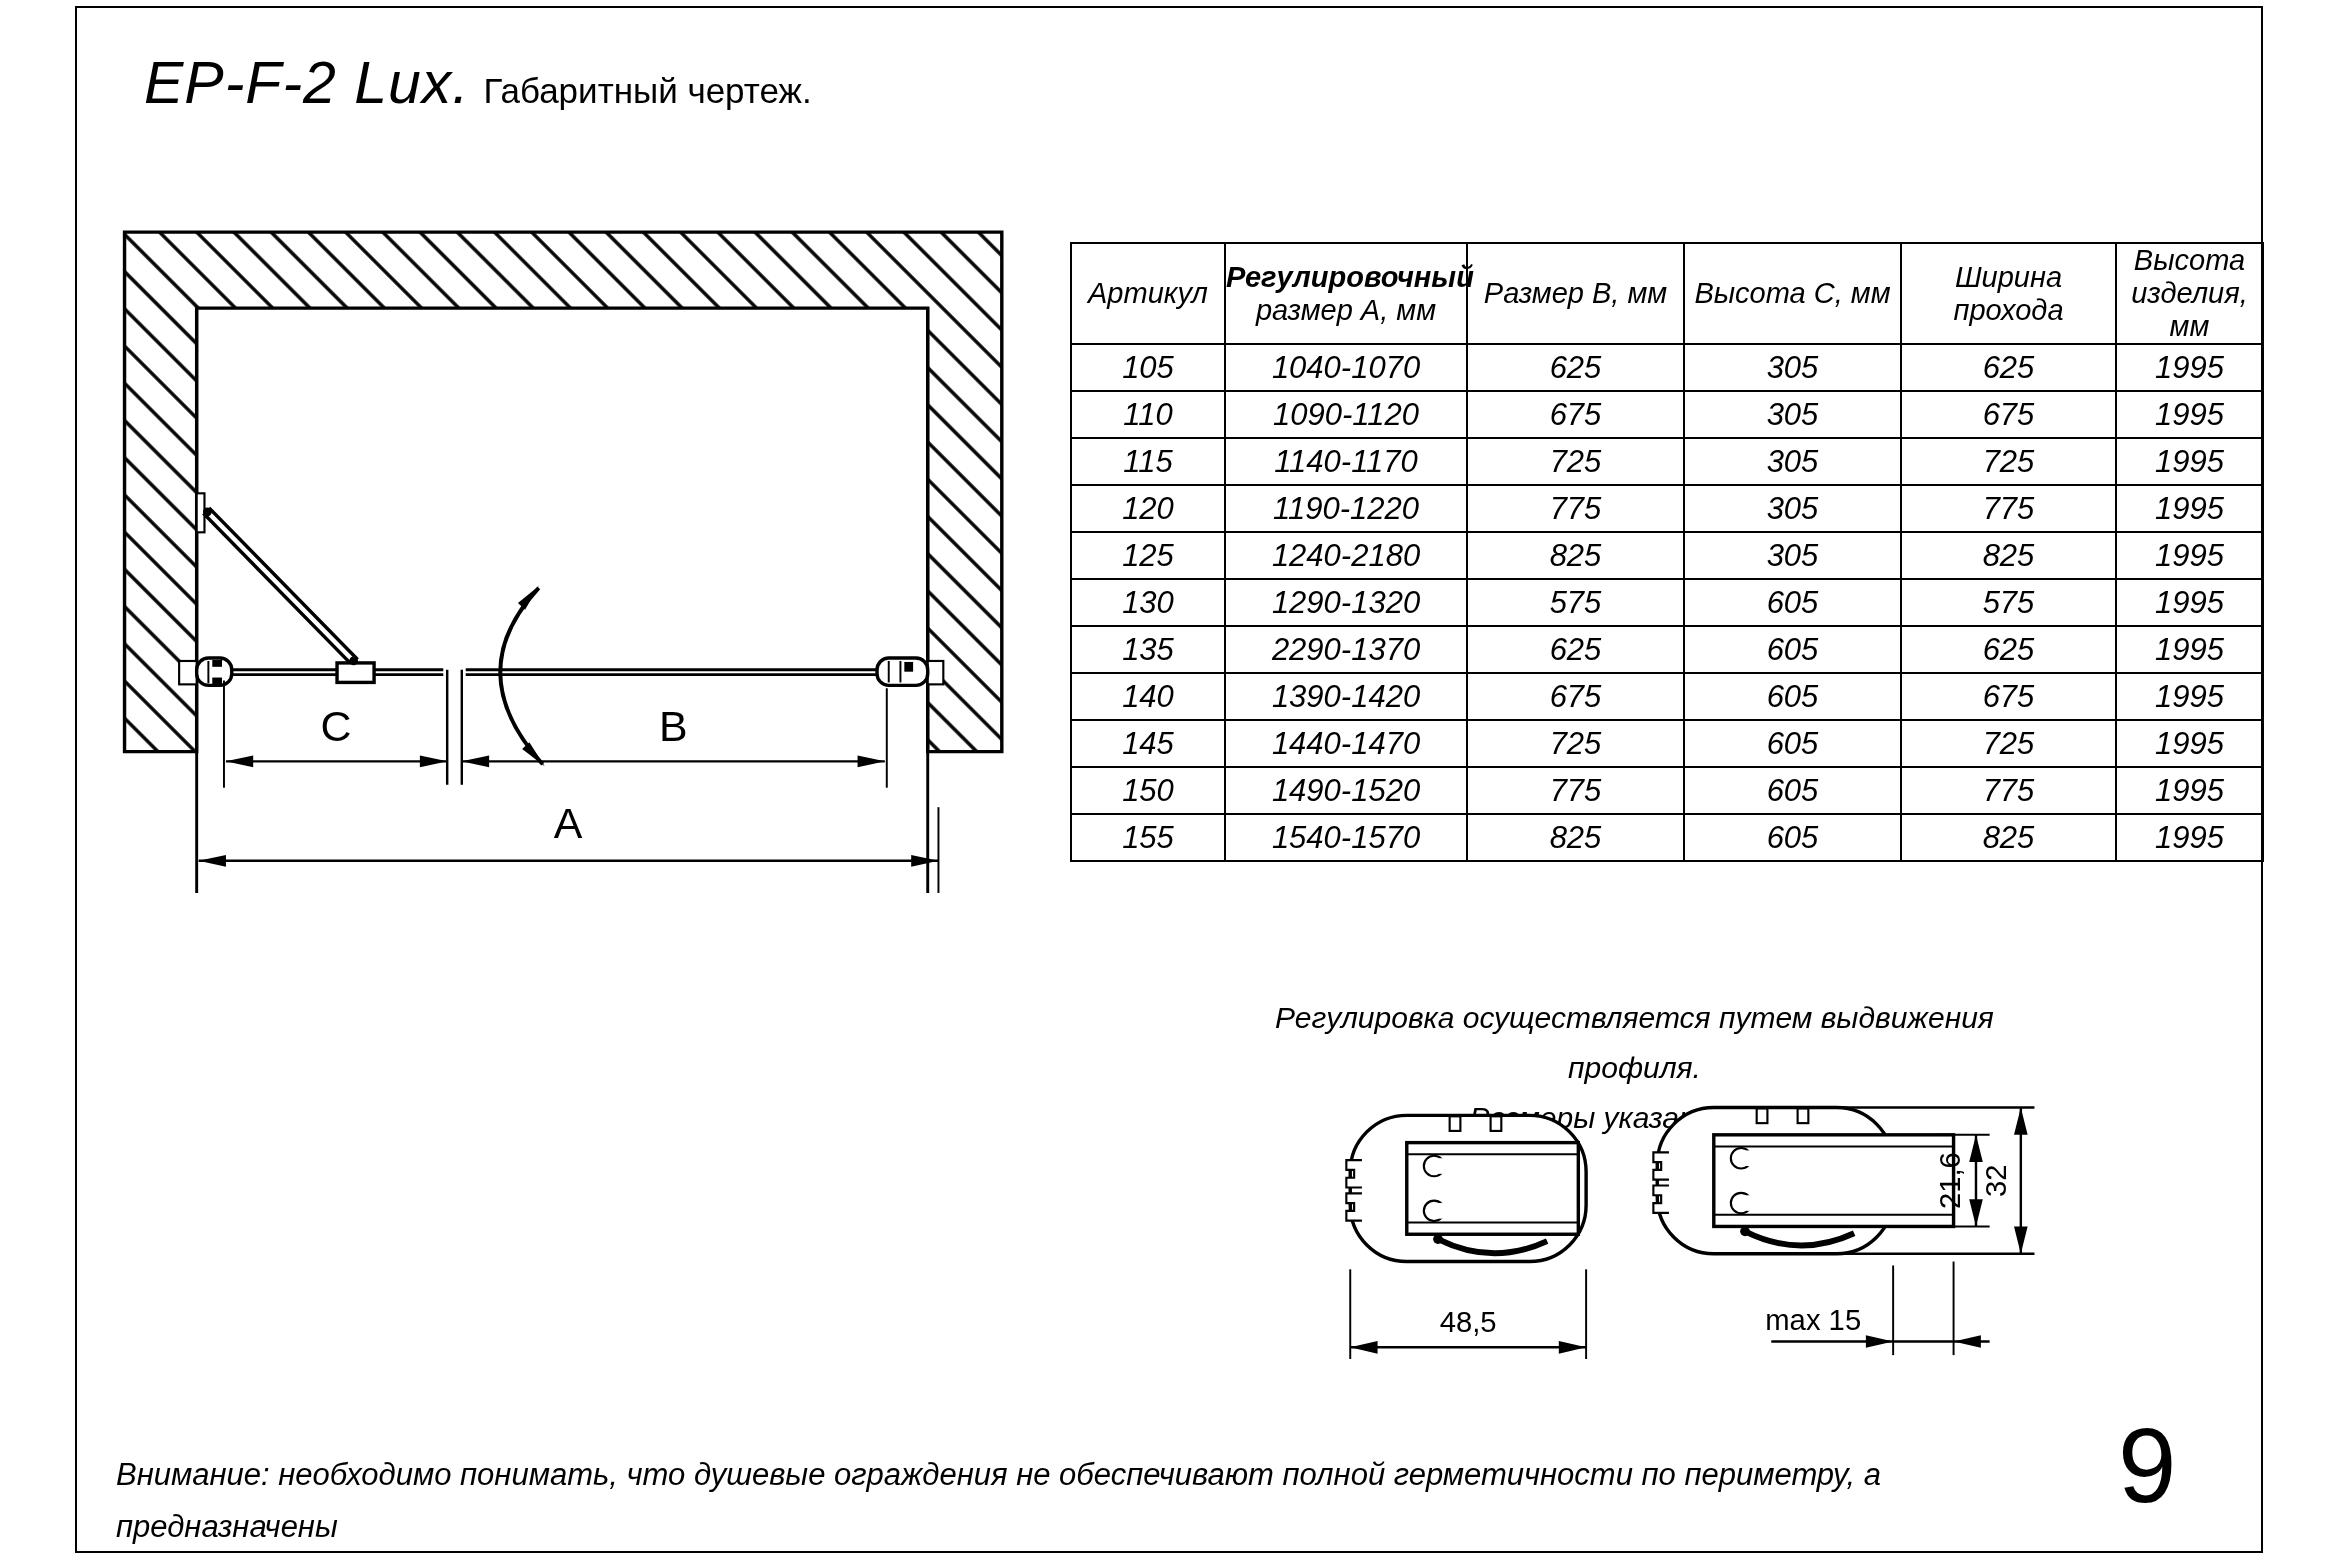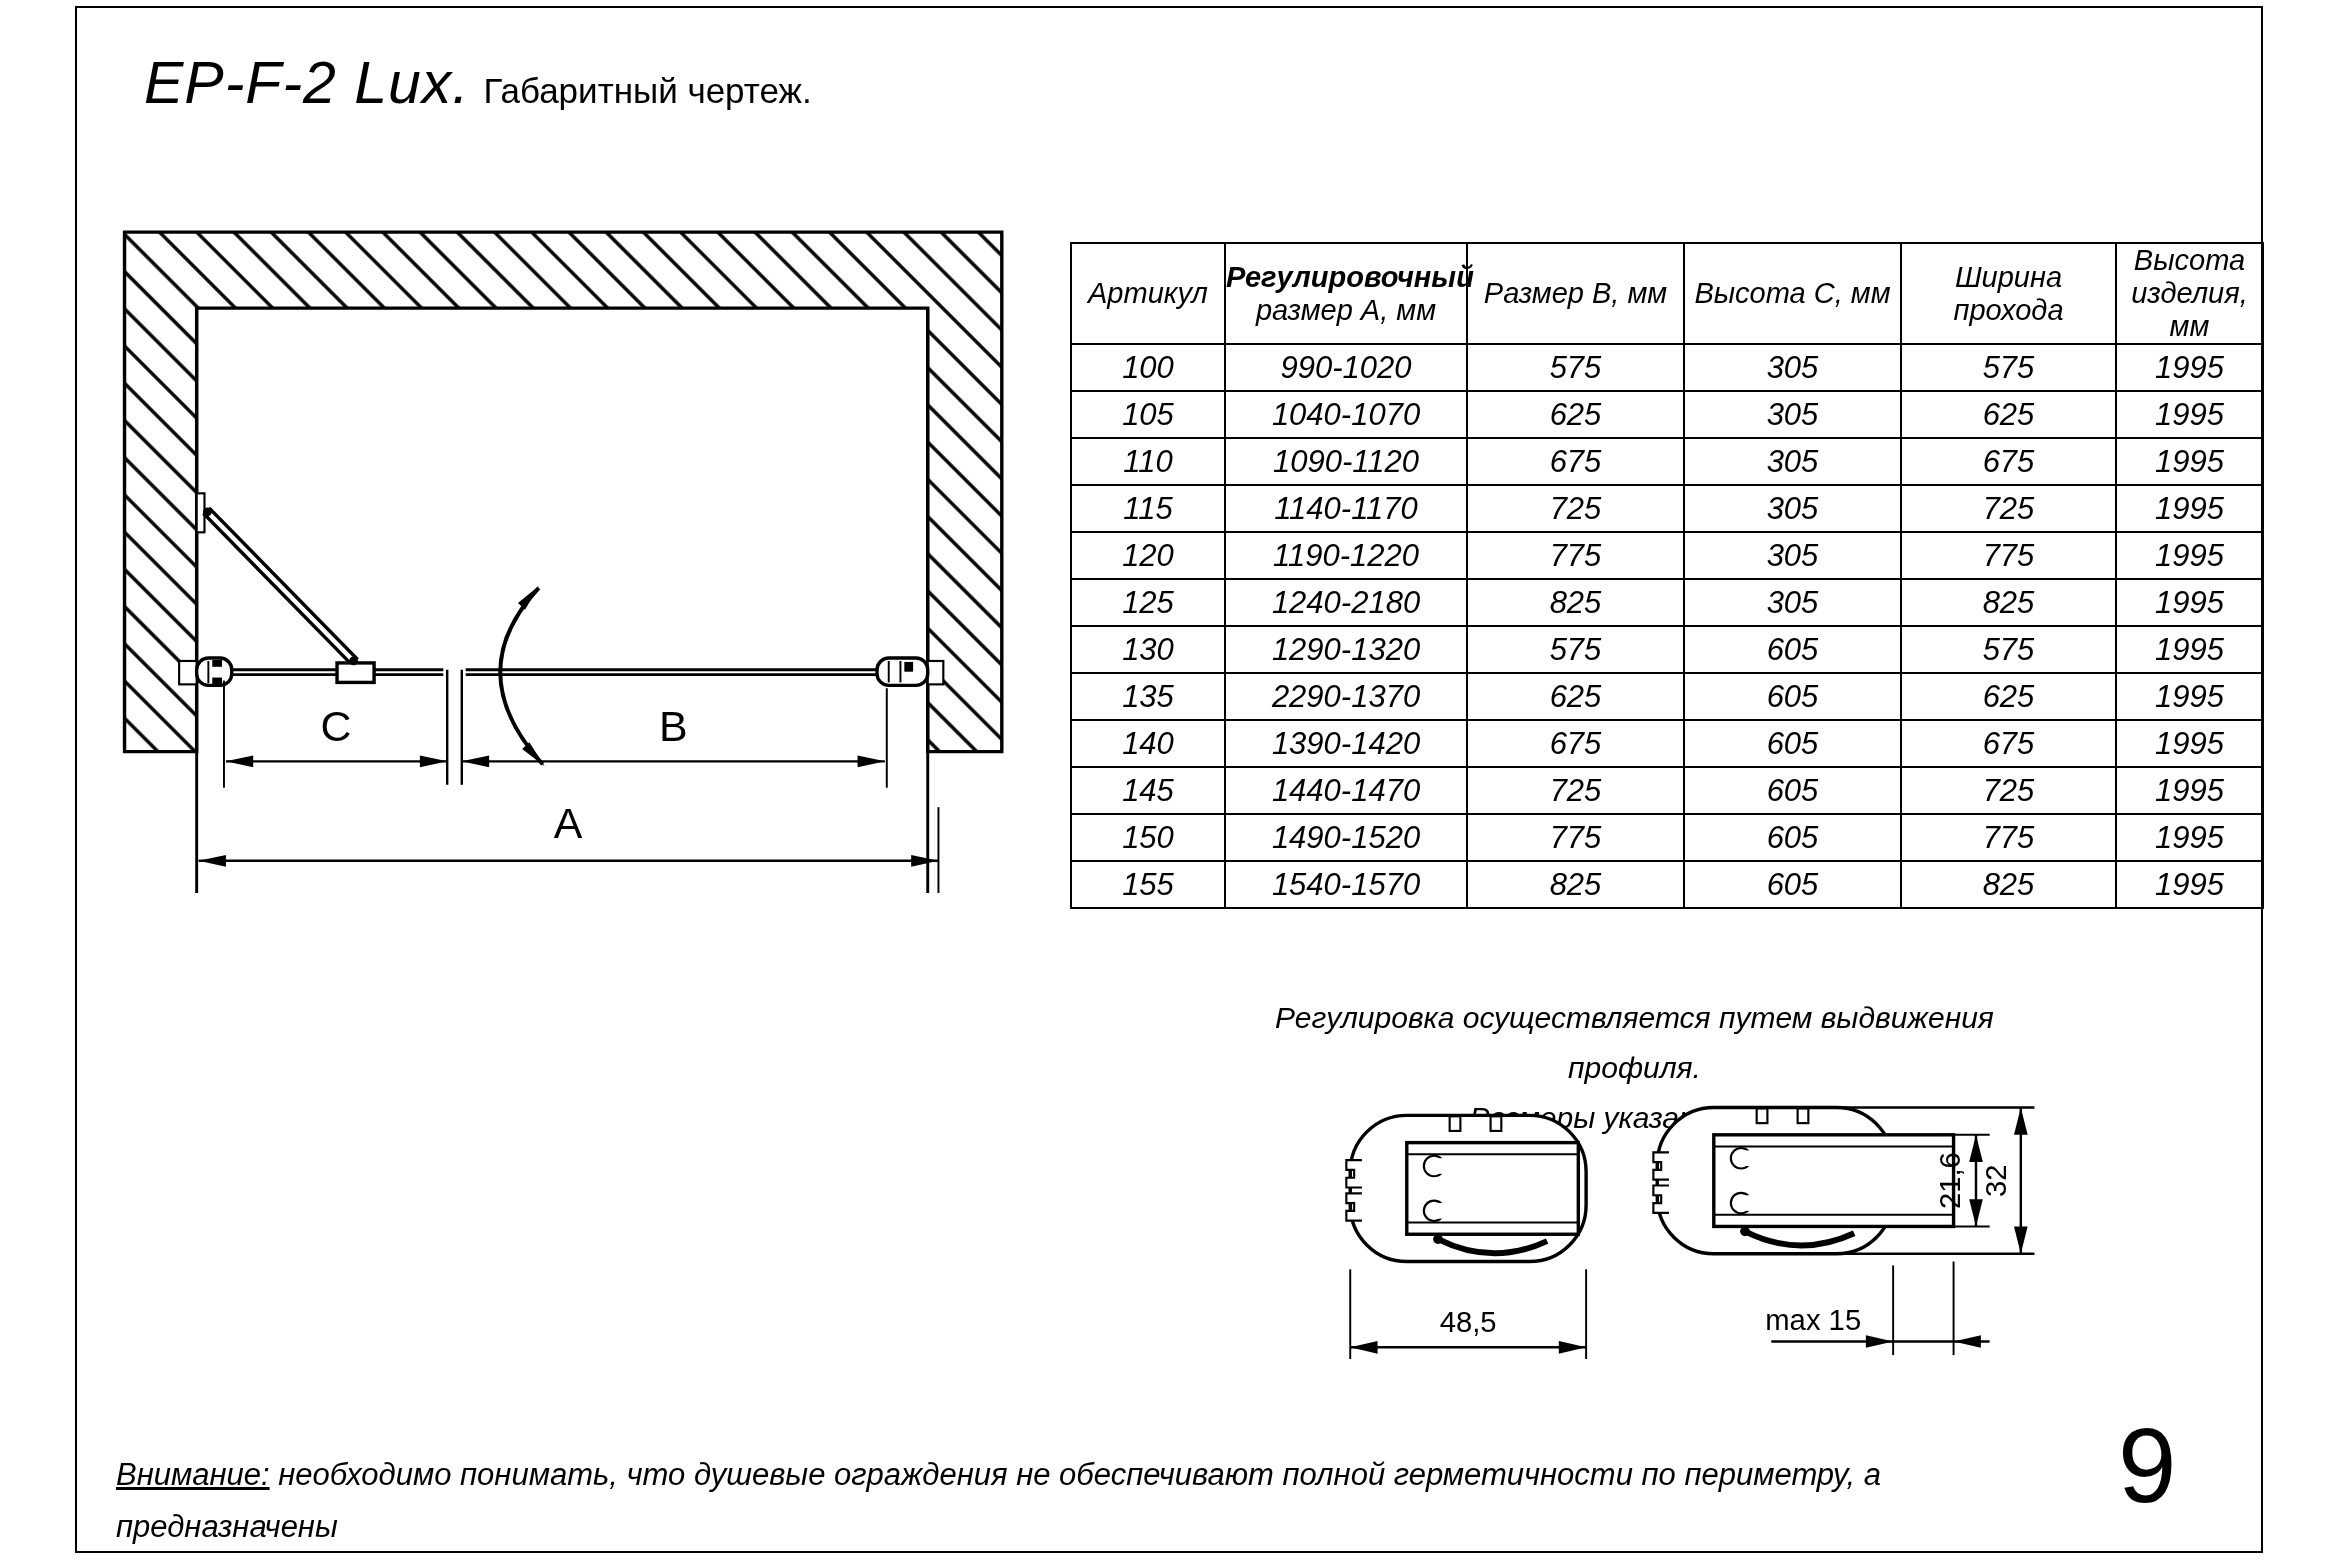--- a/index.html
+++ b/index.html
@@ -11,21 +11,21 @@
   table.spec{border-collapse:collapse;table-layout:fixed;width:1191px;
     font-style:italic;}
   table.spec th,table.spec td{border:2.9px solid #000;text-align:center;
     vertical-align:middle;font-weight:normal;padding:0;}
   table.spec th{height:98px;font-size:29px;line-height:33px;}
   table.spec td{height:45px;font-size:31px;}
   table.spec{border:2.9px solid #000;}
   .b{font-weight:bold;}
   .notes{font-style:italic;font-size:30px;line-height:50px;text-align:center;}
   .warning{font-style:italic;font-size:31px;line-height:52px;}
-  .warning .u{text-decoration:underline;}
+  .warning .u{}
   .pagenum{font-size:105px;}
   svg .ol{fill:#fff;stroke:#000;stroke-width:3.5px;}
   svg .ol2{fill:#fff;stroke:#000;stroke-width:2.2px;}
   svg .thin2{stroke:#000;stroke-width:2px;}
   svg .thin25{stroke:#000;stroke-width:2.5px;}
   svg .thin3{stroke:#000;stroke-width:3px;}
   svg .arr{fill:#000;stroke:none;}
   svg text{fill:#000;}
   .dimlab{font-size:44px;font-family:"Liberation Sans",sans-serif;}
   .dimlab2{font-size:30px;font-family:"Liberation Sans",sans-serif;}
@@ -128,28 +128,20 @@
       <tr>
         <th><span>Артикул</span></th>
         <th><span class="b">Регулировочный</span><br><span>размер A, мм</span></th>
         <th><span>Размер B, мм</span></th>
         <th><span>Высота C, мм</span></th>
         <th><span>Ширина</span><br><span>прохода</span></th>
         <th><span>Высота</span><br><span>изделия,</span><br><span>мм</span></th>
       </tr>
     </thead>
   <tbody>
-      <tr>
-        <td>100</td>
-        <td>990-1020</td>
-        <td>575</td>
-        <td>305</td>
-        <td>575</td>
-        <td>1995</td>
-      </tr>
       <tr>
         <td>105</td>
         <td>1040-1070</td>
         <td>625</td>
         <td>305</td>
         <td>625</td>
         <td>1995</td>
       </tr>
       <tr>
         <td>110</td>

